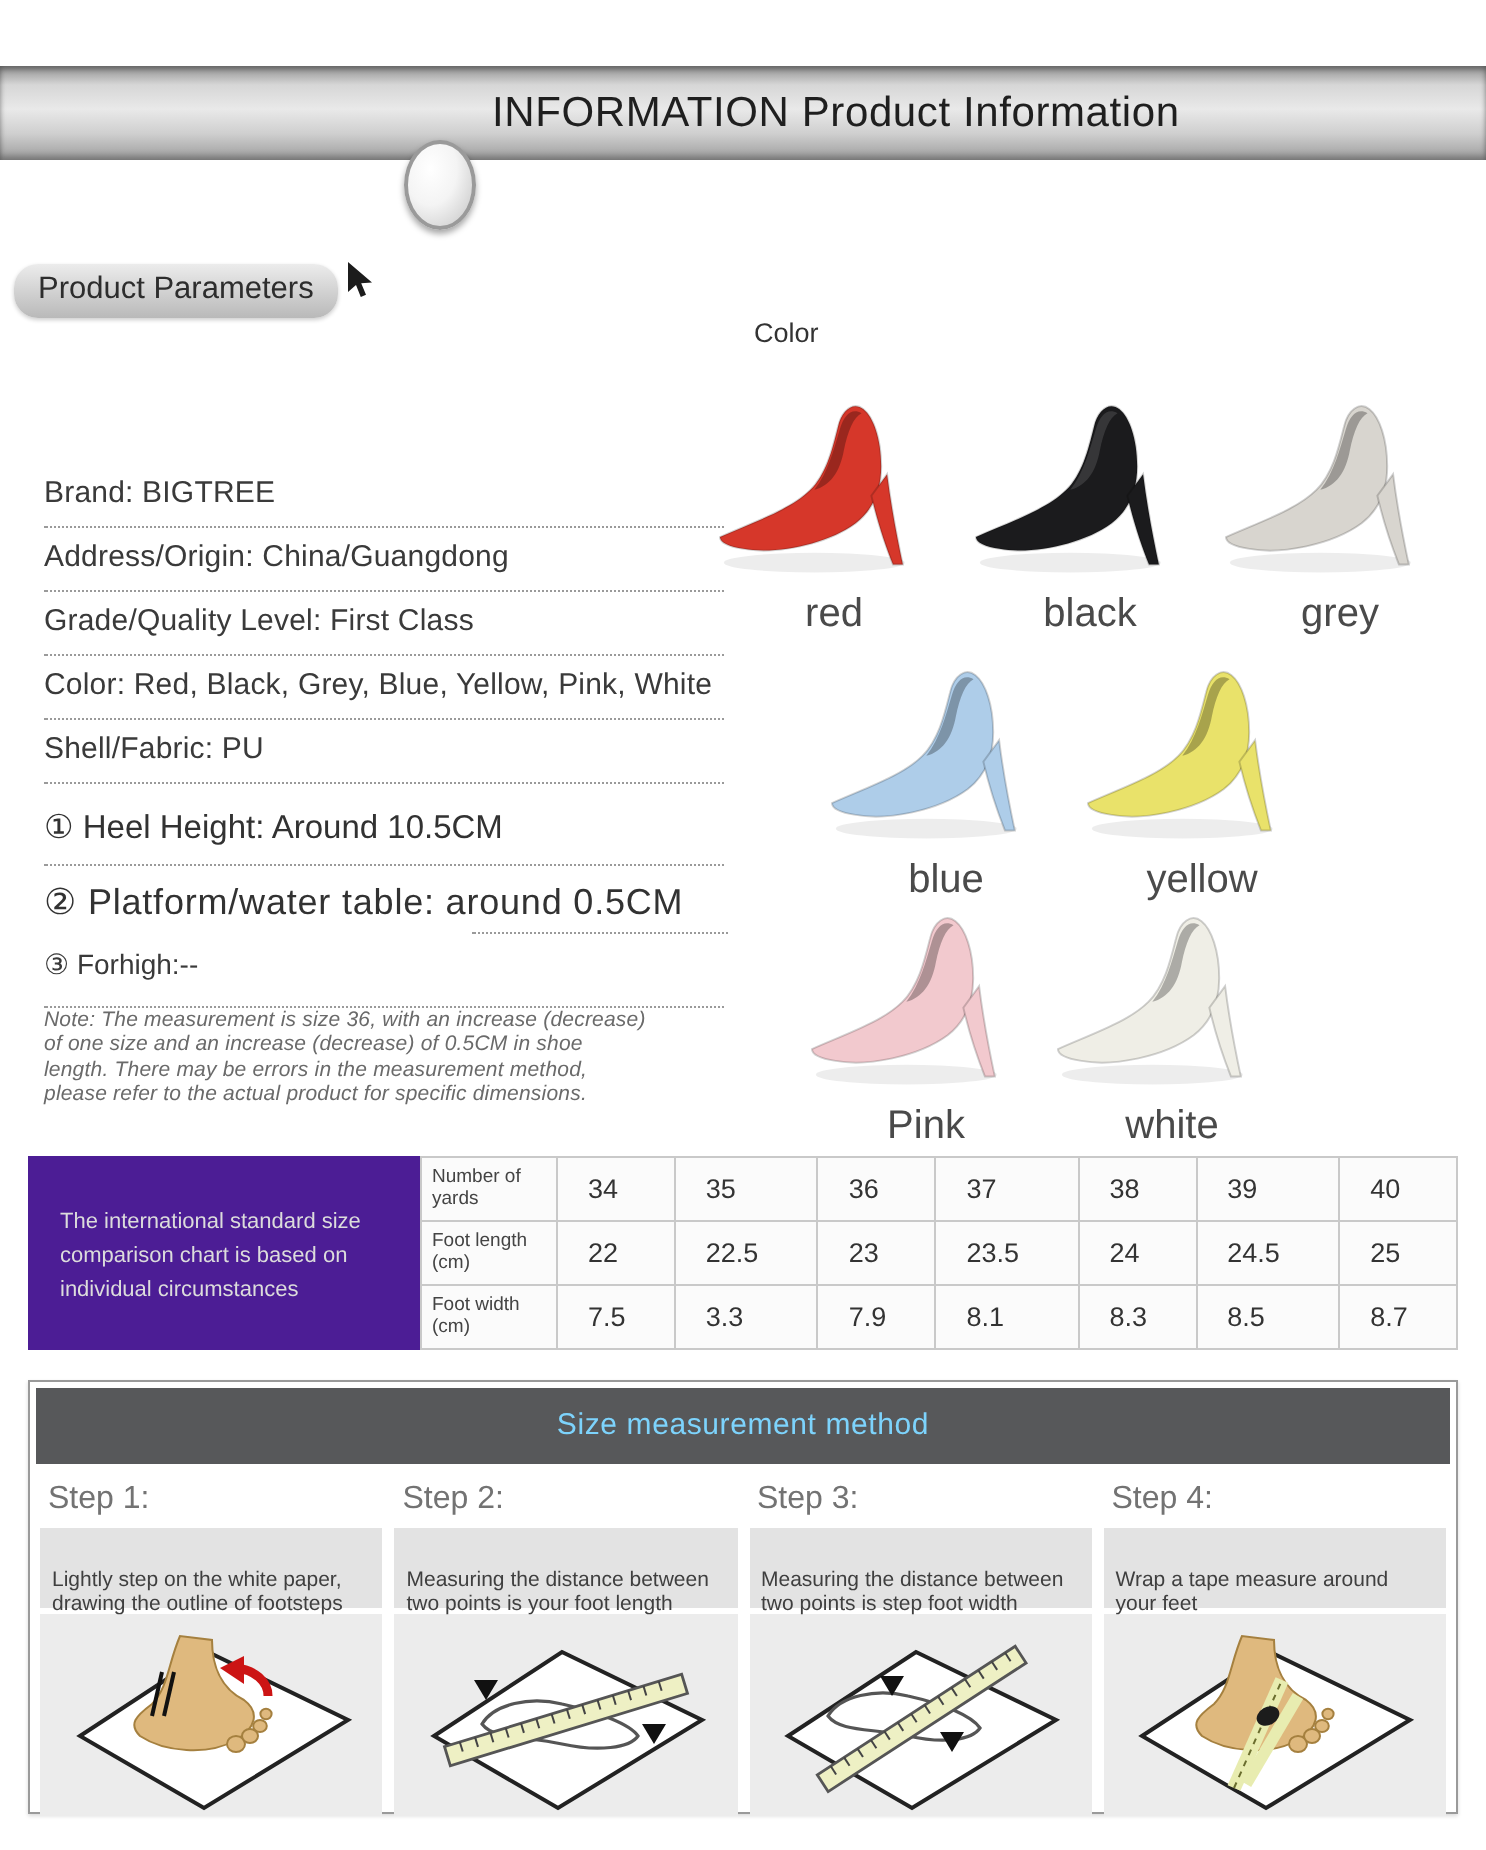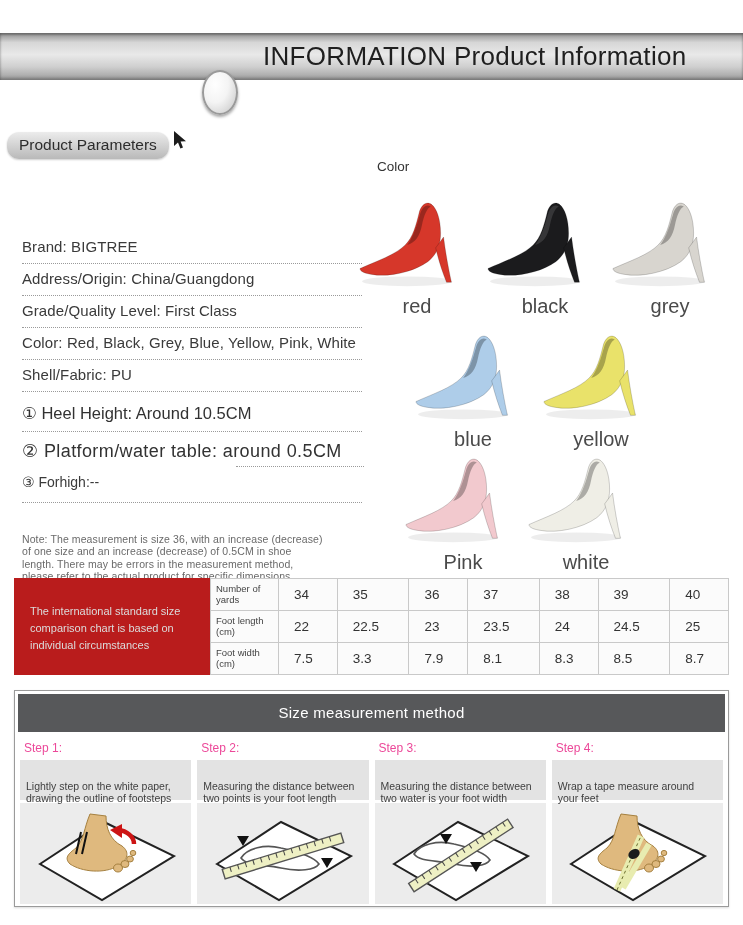--- a/index.html
+++ b/index.html
@@ -6,61 +6,61 @@
   body { background:#fff; font-family:"Liberation Sans","DejaVu Sans",sans-serif; }
   #page { position:relative; width:743px; height:925px; background:#fff; overflow:hidden; }
 
   
   .banner { position:absolute; left:0; top:33px; width:743px; height:47px;
     background:linear-gradient(180deg,#8f8f8f 0%,#d6d6d6 20%,#e9e9e9 46%,#cfcfcf 72%,#9c9c9c 100%);
     box-shadow:inset 0 2px 2px rgba(0,0,0,.25), inset 0 -2px 3px rgba(0,0,0,.25); }
   .oval { position:absolute; left:202px; top:37px; width:36px; height:45px; border-radius:50%;
     background:radial-gradient(ellipse at 35% 30%, #ffffff 0%, #f4f4f4 45%, #dcdcdc 72%, #c2c2c2 100%);
     border:2px solid #9a9a9a; box-shadow:0 2px 3px rgba(0,0,0,.35); }
-  .banner-title { position:absolute; left:263px; top:0; height:47px; line-height:47px;
-    font-size:26px; color:#1f1f1f; letter-spacing:.3px; }
+  .banner-title { position:absolute; left:246px; top:0; height:47px; line-height:47px;
+    font-size:21px; color:#1f1f1f; letter-spacing:.3px; }
 
   
   .pp-box { position:absolute; left:7px; top:132px; padding:4px 12px 5px;
     background:linear-gradient(180deg,#ececec,#b9b9b9); color:#2d2d2d; font-size:15.5px;
     border-radius:12px; box-shadow:0 1px 2px rgba(0,0,0,.2); }
   .cursor-icon { position:absolute; left:172px; top:131px; }
 
   .color-label { position:absolute; left:377px; top:159px; font-size:13.5px; color:#333; }
 
   
   .params { position:absolute; left:22px; top:232px; width:340px; }
   .param-row { font-size:15px; color:#3a3a3a; padding:6px 0 8px; border-bottom:1px dotted #9a9a9a; letter-spacing:.1px; }
   .p1 { margin-top:6px; font-size:16.5px; color:#323232; padding:6px 0 8px; border-bottom:1px dotted #9a9a9a; }
   .p2 { font-size:18px; color:#323232; padding:8px 0 4px; letter-spacing:.4px; }
   .dotted-partial { border-bottom:1px dotted #9a9a9a; width:128px; margin-left:214px; height:1px; }
   .p3 { font-size:14px; color:#3a3a3a; padding:7px 0 12px; border-bottom:1px dotted #9a9a9a; }
-  .note { margin-top:30px; width:302px; font-size:10.5px; color:#6a6a6a; line-height:1.18; letter-spacing:.1px; }
+  .note { width:302px; font-size:10.5px; color:#6a6a6a; line-height:1.18; letter-spacing:.1px;font-style:italic; }
 
   
   .shoe { position:absolute; width:118px; text-align:center; }
   .shoe-label { display:block; margin-top:2px; font-size:20px; color:#4a4a4a; }
 
   
   .chart-wrap { position:absolute; left:14px; top:578px; width:715px; height:97px; display:flex; }
-  .chart-caption { width:196px; background:#b91c1c; color:#dcdcdc; font-size:11px;
+  .chart-caption { width:196px; background:#4c1d95; color:#dcdcdc; font-size:11px;
     padding:25px 12px 0 16px; line-height:1.55; }
   table.sizes { flex:1; border-collapse:collapse; background:#fbfbfb;padding-left:16px; }
   table.sizes td { border:1px solid #c9c9c9; height:32px; }
   td.rowlab { width:68px; font-size:9.5px; color:#444; padding:0 2px 0 5px; line-height:1.15; }
   td.val { font-size:13.5px; color:#333; padding-left:15px; }
 
   
   .measure { position:absolute; left:14px; top:690px; width:715px; height:217px;
     border:1px solid #9a9a9a; background:#fff; box-shadow:0 1px 2px rgba(0,0,0,.15); }
-  .measure-banner { margin:3px 3px 0; height:38px; background:#57585a; color:#ffffff;
+  .measure-banner { margin:3px 3px 0; height:38px; background:#57585a; color:#7dd3fc;
     text-align:center; line-height:38px; font-size:15px; letter-spacing:.3px; }
   .steps { display:flex; gap:6px; padding:0 5px; margin-top:4px; }
   .step { width:172px; }
-  .step-label { font-size:12px; color:#ec4899; margin:5px 0 5px 4px; }
+  .step-label { font-size:16px; color:#737373; margin:5px 0 5px 4px; }
   .step-text { background:#e3e3e3; color:#3f3f3f; font-size:10.5px; line-height:1.15;
     padding:20px 6px; height:34px; }
   .step-illus { margin-top:3px; background:#ececec; height:101px;
     display:flex; align-items:center; justify-content:center; }
 </style>
 </head>
 <body>
 
 <div id="page">
 
@@ -263,21 +263,21 @@
               </g>
             </g>
             <polygon points="40,30 34,40 46,40" fill="#111" transform="rotate(180 40 35)"></polygon>
             <polygon points="124,52 118,62 130,62" fill="#111" transform="rotate(180 124 57)"></polygon>
           </svg>
         </div>
       </div>
 
       <div class="step">
         <div class="step-label">Step 3:</div>
-        <div class="step-text">Measuring the distance between two water is your foot width</div>
+        <div class="step-text">Measuring the distance between two points is step foot width</div>
         <div class="step-illus">
           <svg width="160" height="96" viewBox="0 0 160 96">
             <polygon points="14,58 78,16 148,50 76,94" fill="#ffffff" stroke="#222" stroke-width="2"></polygon>
             <path d="M34 48 C 40 38, 58 34, 74 38 C 92 42, 106 48, 110 54 C 106 60, 92 62, 74 58 C 56 54, 40 56, 34 48 Z" fill="none" stroke="#555" stroke-width="1.6"></path>
             <g transform="rotate(-33 80 50)">
               <rect x="22" y="45" width="118" height="10" fill="#eef0c4" stroke="#555" stroke-width="1.4"></rect>
               <g stroke="#444" stroke-width="1">
                 <line x1="30" y1="45" x2="30" y2="50"></line>
                   <line x1="38" y1="45" x2="38" y2="50"></line>
                 <line x1="46" y1="45" x2="46" y2="50"></line>

